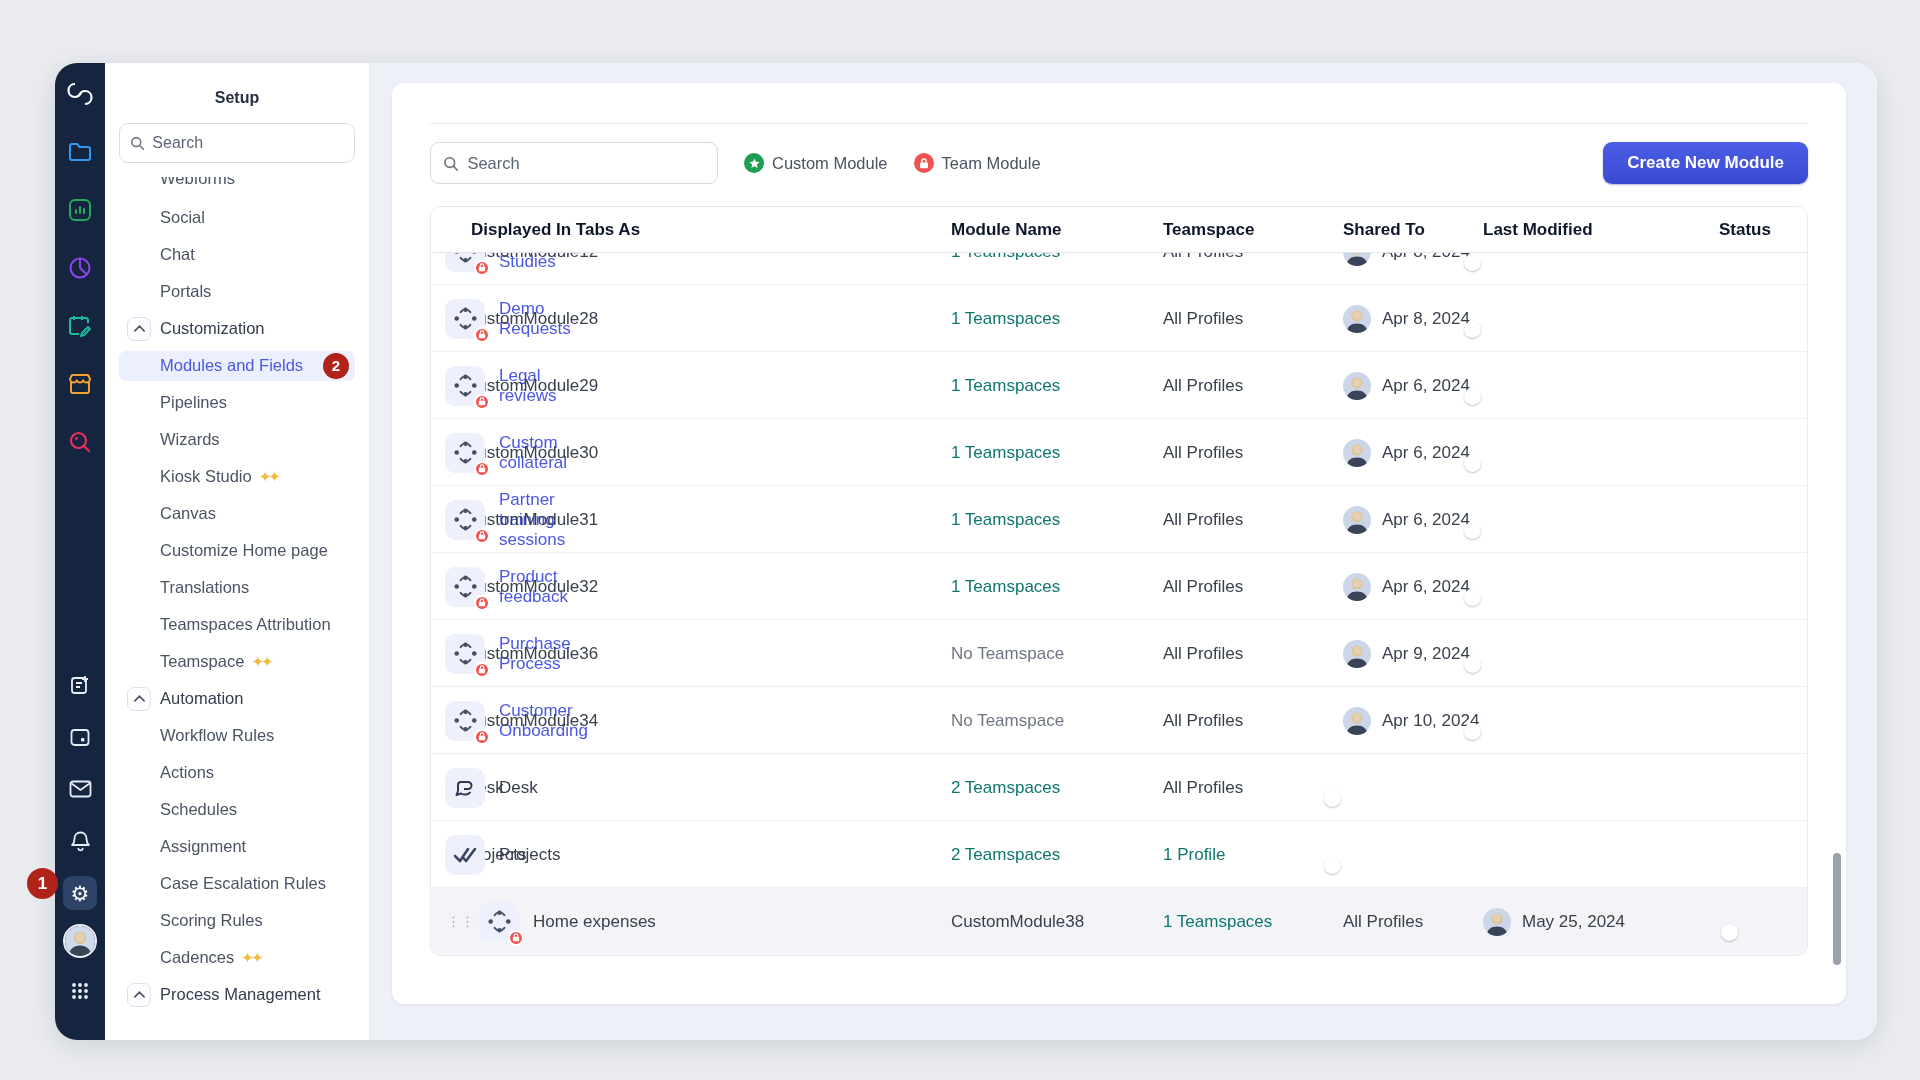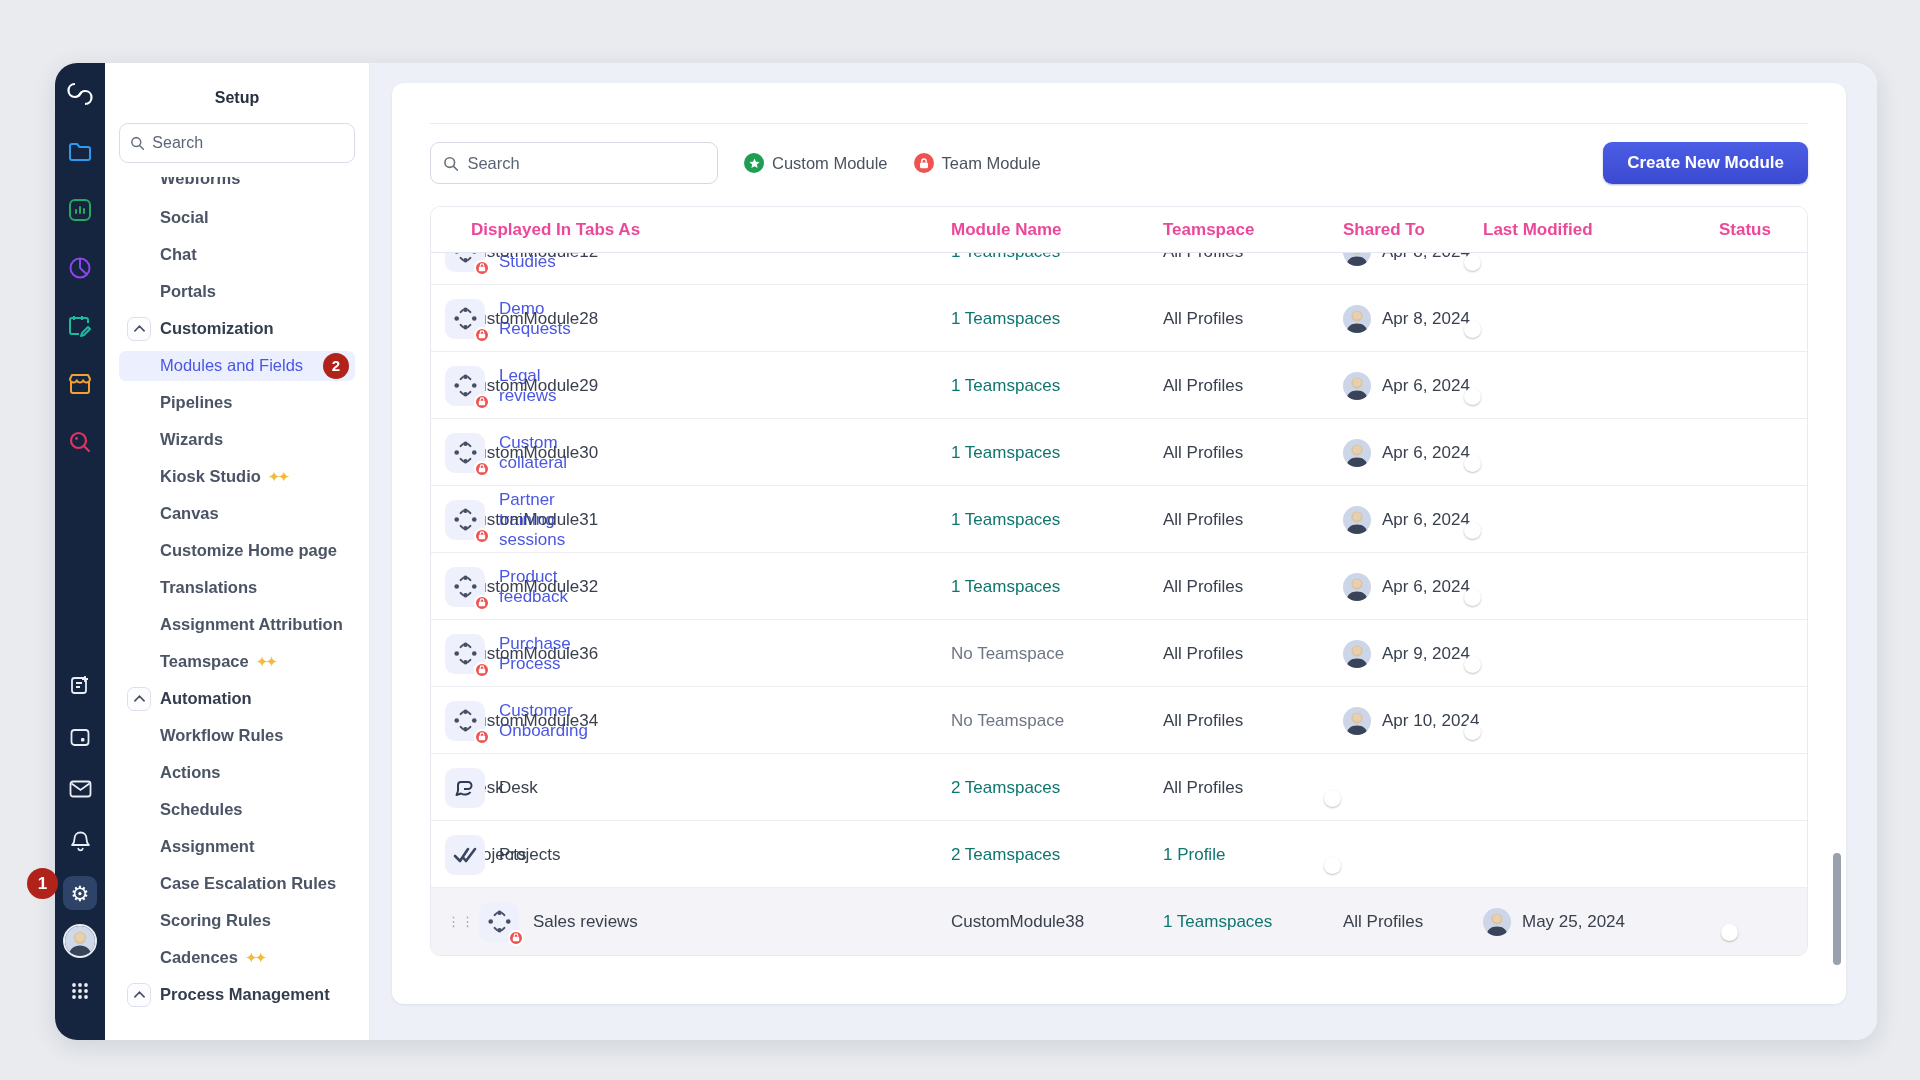--- a/index.html
+++ b/index.html
@@ -33,21 +33,21 @@
   .side-search input::placeholder { color:#5c6575; }
   .side-list { overflow:hidden; flex:1; padding-bottom:4px; }
   .side-item { height:37px; display:flex; align-items:center; padding:0 14px 0 14px;
     cursor:pointer; position:relative; }
   .side-item-inner { display:flex; align-items:center; width:100%; height:30px;
     border-radius:7px; padding:0 10px 0 0; position:relative;margin-top:8px; }
   .chev-box { width:24px; height:24px; border:1px solid #dcdff0; border-radius:7px;
     display:none; align-items:center; justify-content:center; margin-left:8px;
     margin-right:9px; background:#fdfdff; color:#4a5164; flex:0 0 24px; }
   .side-item.section .chev-box { display:flex; }
-  .side-label { font-size:16.5px; color:#4b5464; margin-left:41px; white-space:nowrap;font-weight:bold; }
+  .side-label { font-size:16.5px; color:#4b5464; margin-left:41px; white-space:nowrap; }
   .side-item.section .side-label { margin-left:0; color:#333d4e; }
   .side-item.selected .side-item-inner { background:#eceffd; }
   .side-item.selected .side-label { color:#4a57e3; font-weight:400; }
   .side-item.clipped { height:18px; overflow:hidden; }
   .side-item.clipped .side-item-inner { margin-top:-16px; }
   .sparkle { display:none; color:#f2bb3c; font-size:15px; margin-left:7px; letter-spacing:-3px; }
   .side-item.has-sparkle .sparkle { display:inline; }
   .num-badge { background:#b0231b; color:#fff; font-weight:700; border-radius:50%;
     display:flex; align-items:center; justify-content:center; }
   .badge-in-item { position:absolute; right:6px; top:50%; transform:translateY(-50%);
@@ -84,21 +84,21 @@
     border-radius:9px; background:linear-gradient(#4c5de6,#3a4ad0);
     color:#fff; font-size:17px; font-weight:700; font-family:"Liberation Sans", sans-serif;
     box-shadow:0 1px 2px rgba(40,50,150,.35); }
 
   
   .table-wrap { margin-top:22px; border:1px solid #e8eaf1; border-radius:10px;
     overflow:hidden; position:relative; }
   .tgrid { display:grid; grid-template-columns:34px 486px 212px 180px 140px 236px 110px;
     align-items:center; }
   .thead { height:46px; border-bottom:1px solid #e3e6ee; background:#fff; }
-  .th { font-size:17px; font-weight:700; color:#ec4899; }
+  .th { font-size:17px; font-weight:700; color:#0f172a; }
   .th.name-h { padding-left:6px; }
   .row { height:67px; border-bottom:1px solid #ededf3; background:#fff; position:relative; }
   .row:last-child { border-bottom:none; }
   .row.clipped { height:32px; overflow:hidden; }
   .row.clipped .tgrid { margin-top:-35px; }
   .row.hovered { background:#f4f4f8; }
   .row .tgrid { height:67px; }
   .handle { display:none; color:#9aa1ae; padding-left:16px; letter-spacing:1px;
     font-size:13px; line-height:5px; cursor:grab; }
   .row.has-handle .handle { display:block; }
@@ -332,21 +332,21 @@
         <div class="side-item">
     <div class="side-item-inner">
 
       <span class="side-label">Translations</span>
 
     </div>
   </div>
         <div class="side-item">
     <div class="side-item-inner">
 
-      <span class="side-label">Assignment Attribution</span>
+      <span class="side-label">Teamspaces Attribution</span>
 
     </div>
   </div>
         <div class="side-item has-sparkle">
     <div class="side-item-inner">
 
       <span class="side-label">Teamspace</span>
       <span class="sparkle">✦✦</span>
 
     </div>
@@ -908,21 +908,21 @@
             <circle cx="2.6" cy="11" r="2.2" fill="#464e63"></circle>
           </svg>
 
           <span class="lock-badge">
             <svg width="8" height="9" viewBox="0 0 10 11" fill="none">
               <rect x="1" y="4.6" width="8" height="5.6" rx="1.2" fill="#fff"></rect>
               <path d="M2.8 4.6 V3.2 a2.2 2.2 0 0 1 4.4 0 V4.6" stroke="#fff" stroke-width="1.4" fill="none"></path>
             </svg>
           </span>
         </span>
-        <span class="row-name">Sales reviews</span>
+        <span class="row-name">Home expenses</span>
       </div>
       <div class="mod-cell">CustomModule38</div>
       <div class="cell ts-cell link">1 Teamspaces</div>
       <div class="cell sh-cell">All Profiles</div>
       <div class="modified-cell">
         <span class="avatar">
           <svg width="28" height="28" viewBox="0 0 28 28">
             <rect width="28" height="28" fill="#ccd6e8"></rect>
             <circle cx="14" cy="11" r="5.6" fill="#d9c69c"></circle>
             <circle cx="14" cy="10.6" r="4" fill="#e9cfb2"></circle>

